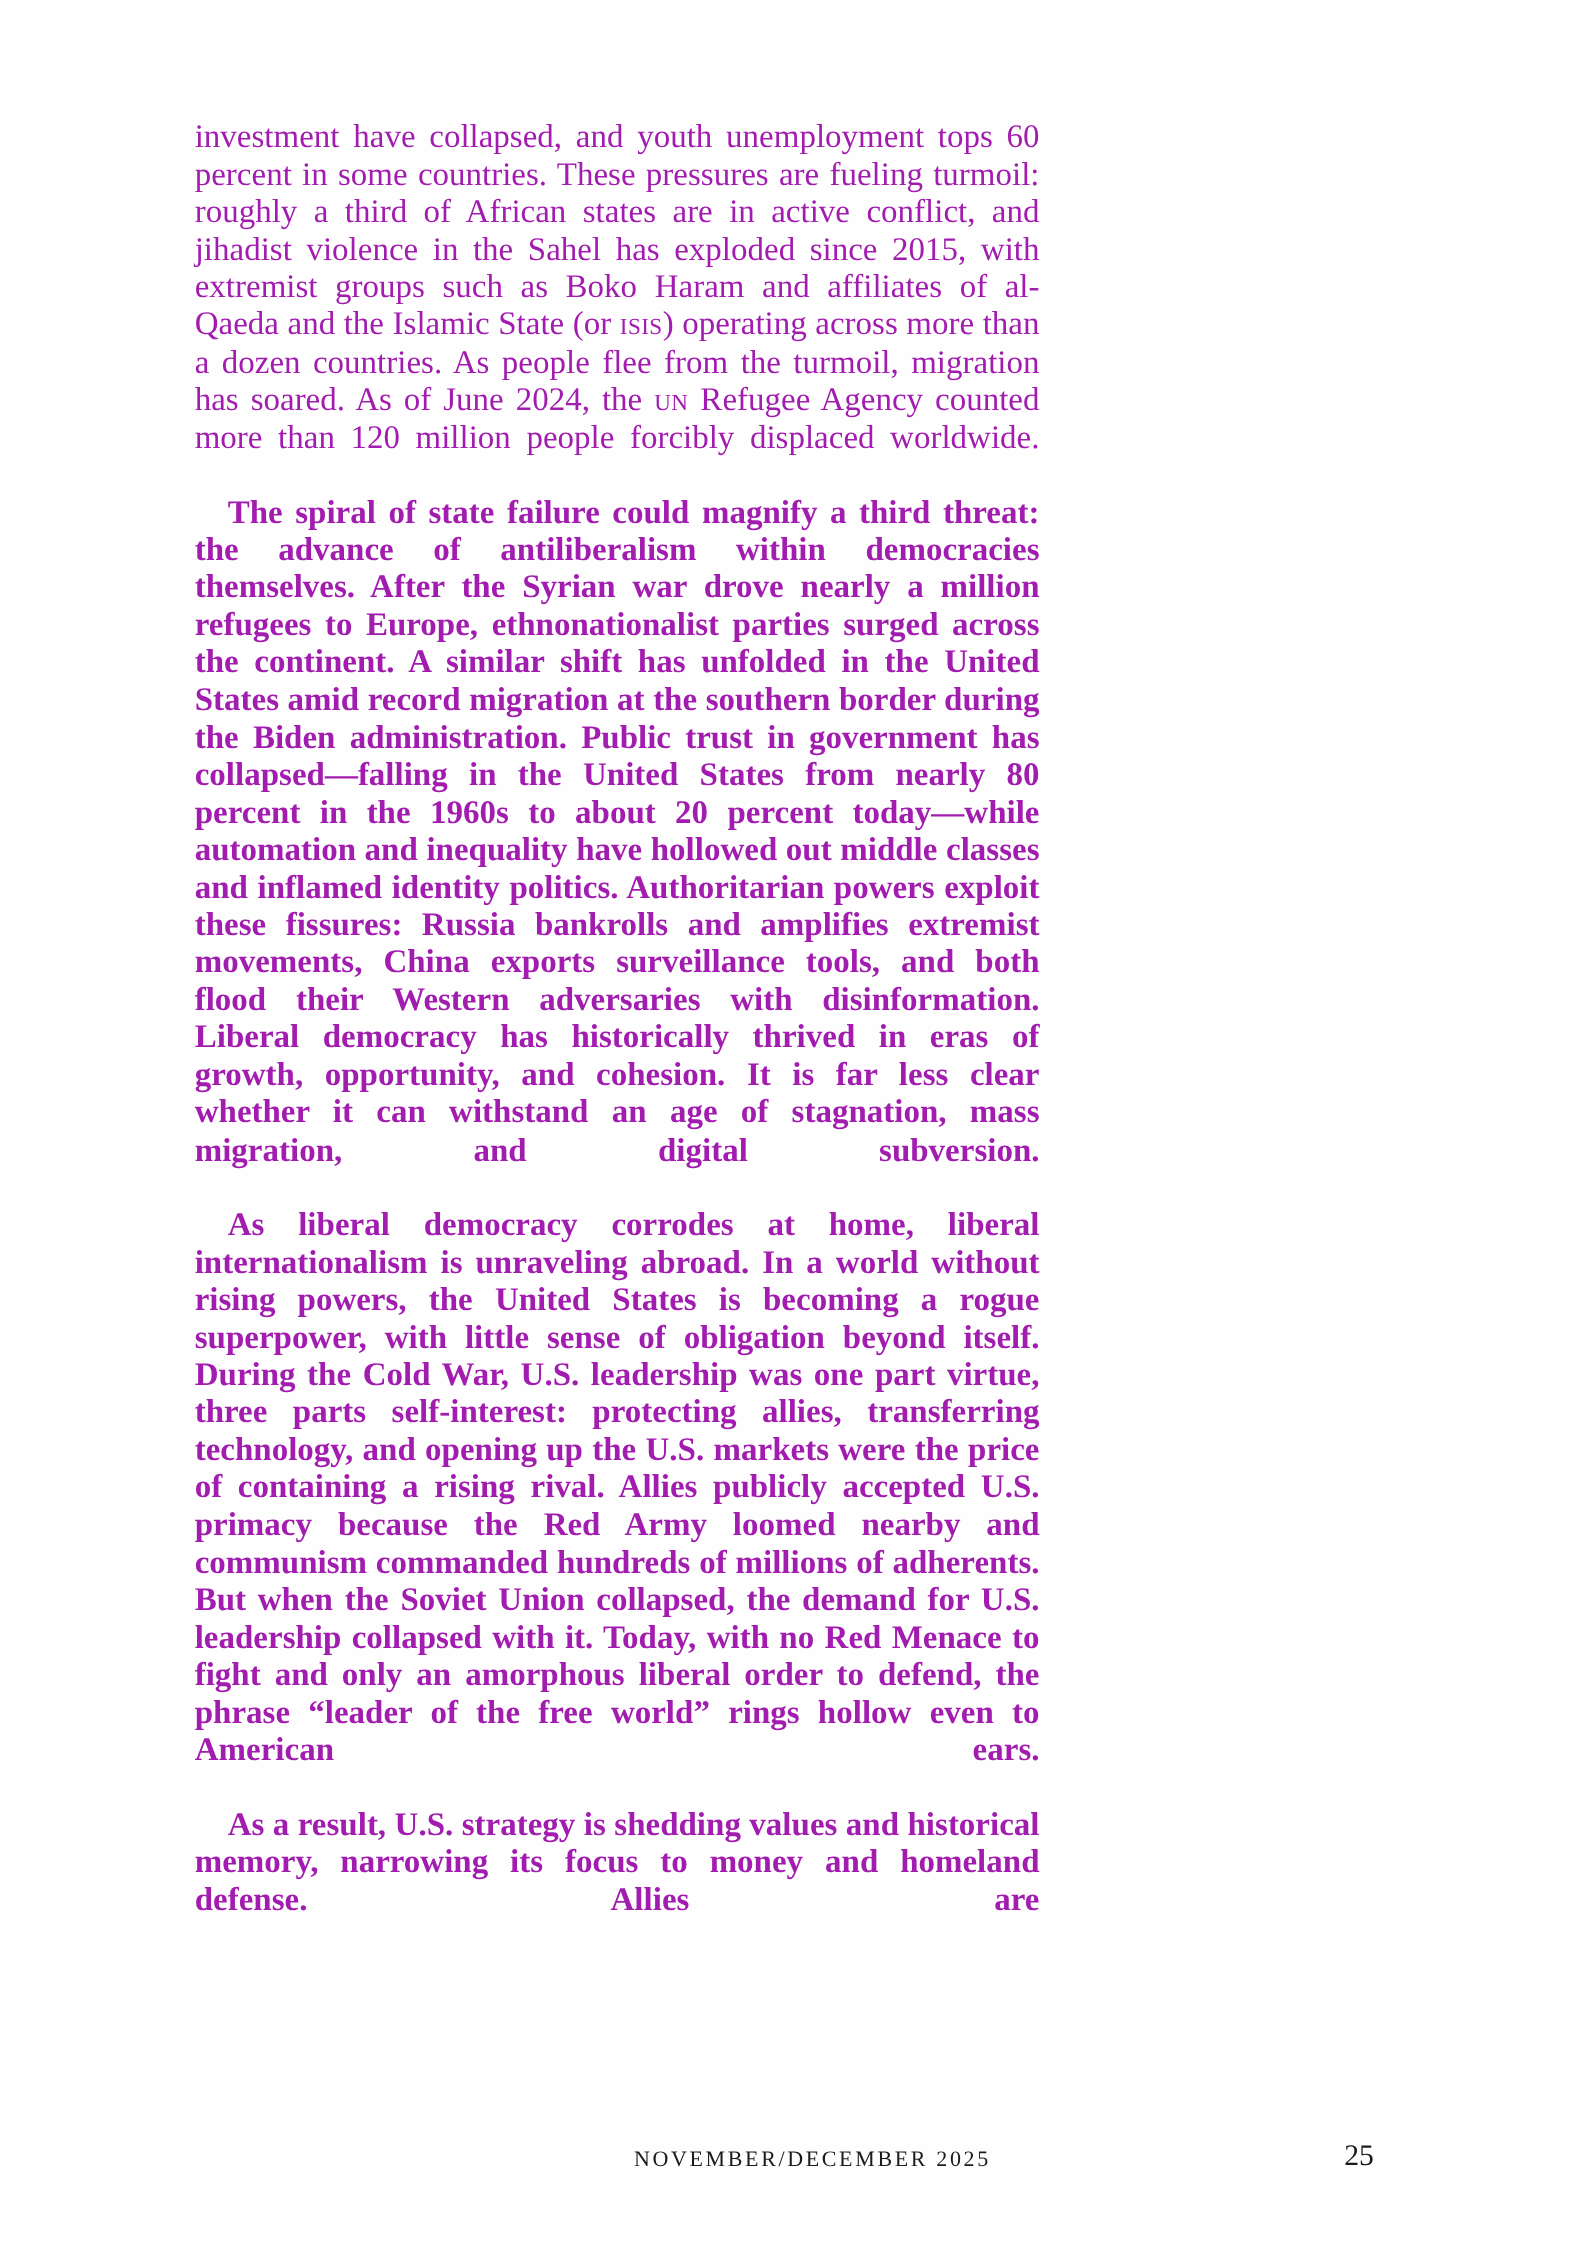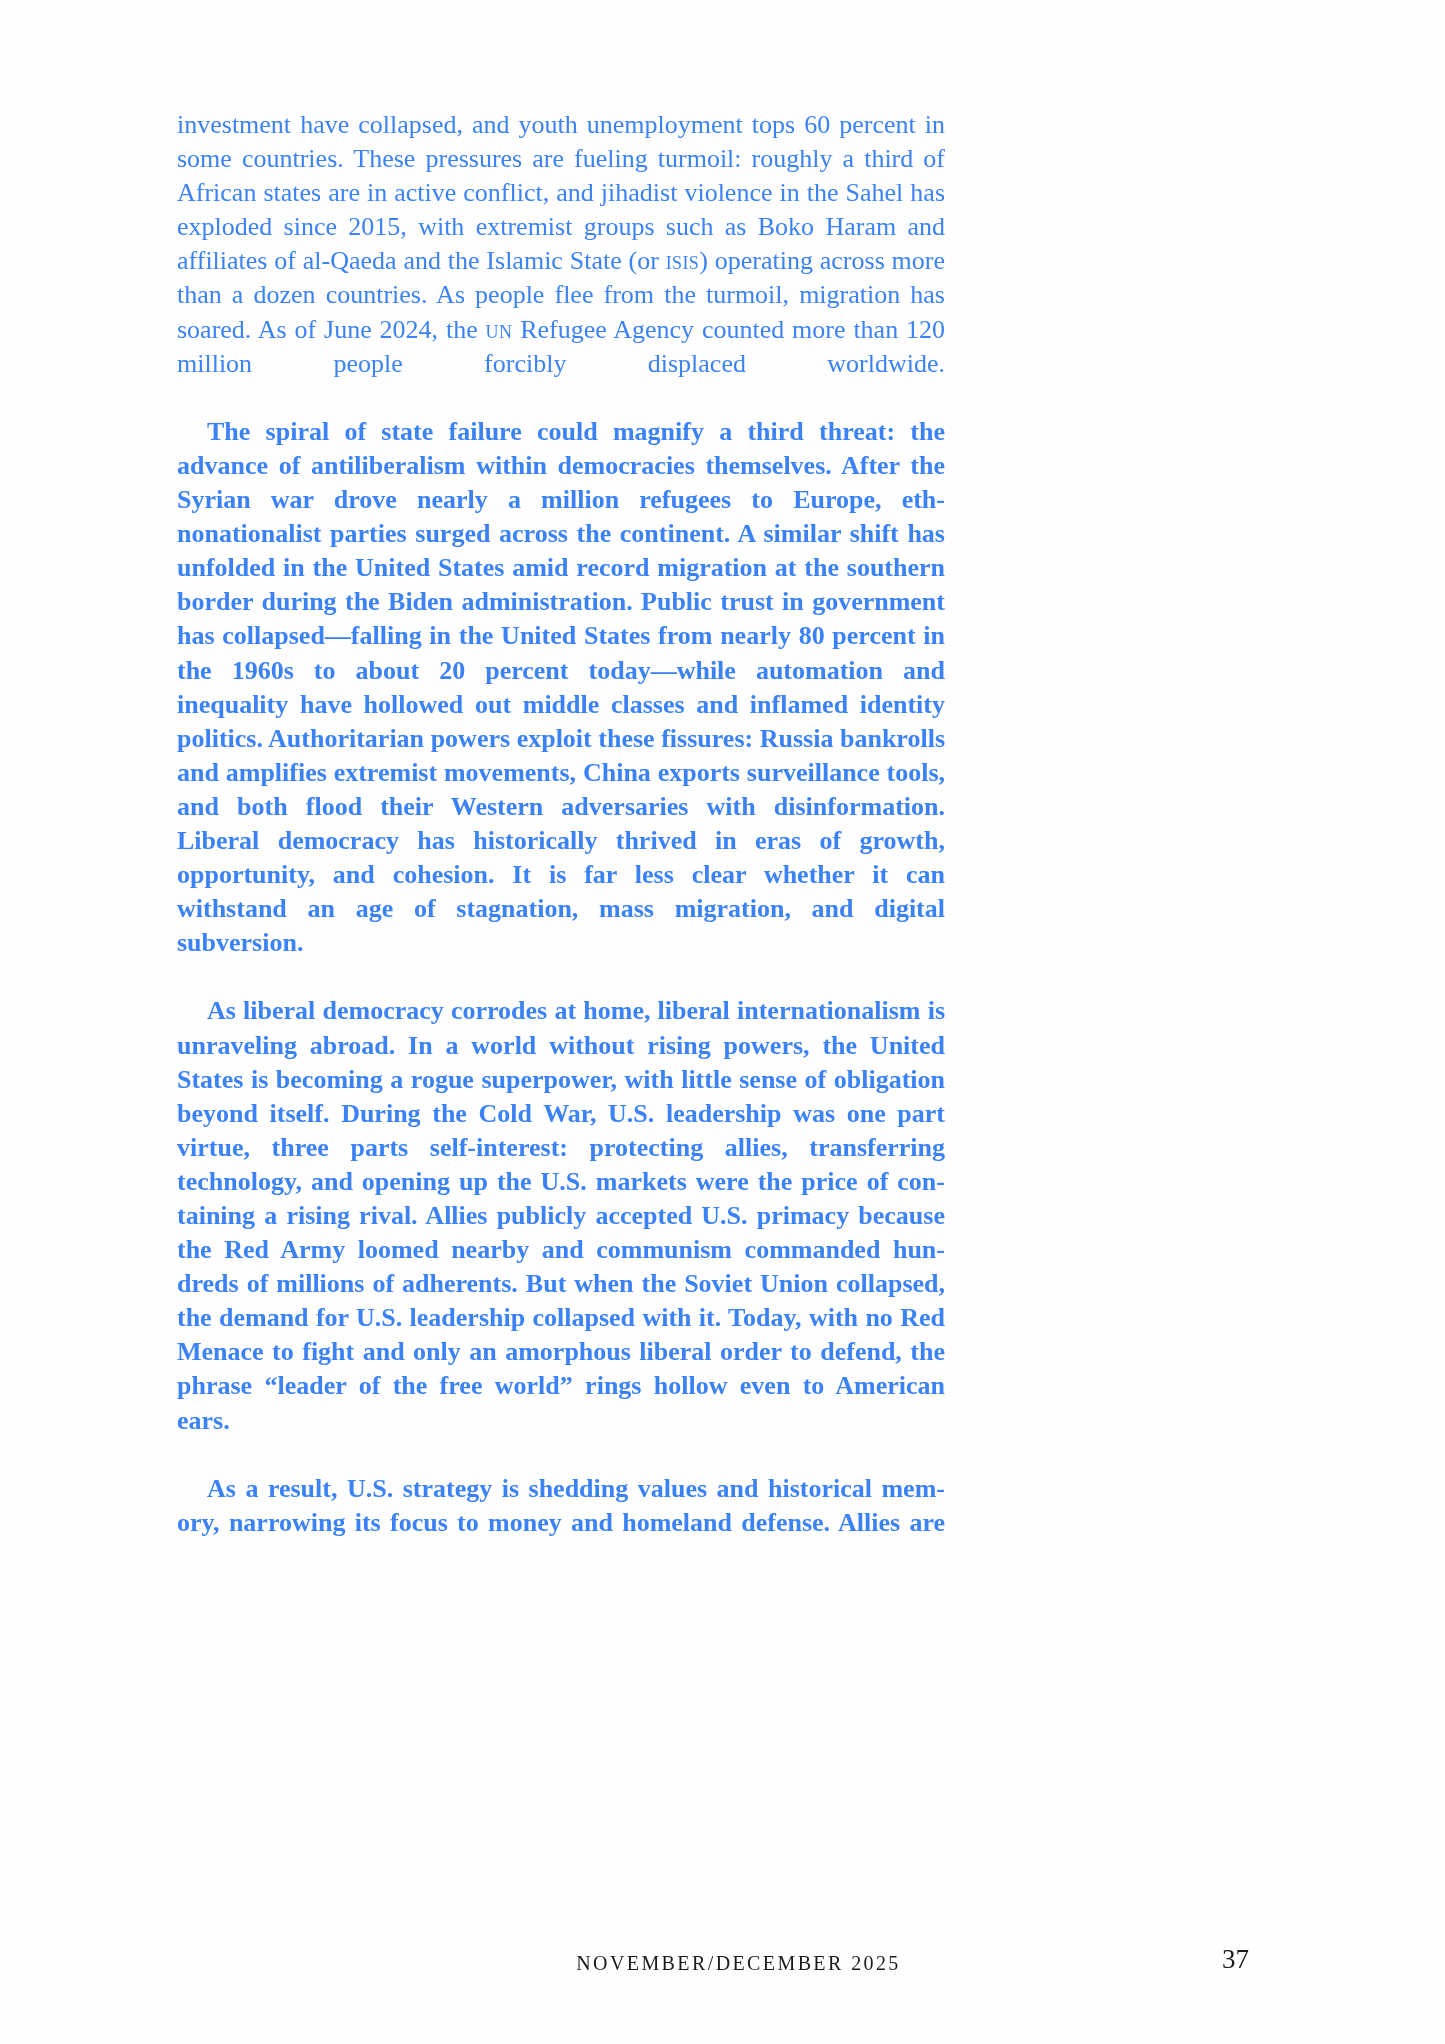--- a/index.html
+++ b/index.html
@@ -34,27 +34,27 @@
   
   .column {
     position: absolute;
     top: 108px;
     left: 177px;
     width: 768px;
   }
 
   .para {
     margin: 0;
-    font-size: 26px;
+    font-size: 30px;
     line-height: 34.1px;
     text-align: justify;
     text-justify: inter-word;
     hyphens: manual;
     -webkit-hyphens: manual;
-    color: #3b82f6;
+    color: #a21caf;
   }
   .para.indent {
     text-indent: 30px;
   }
   .para + .para {
     margin-top: 0;
     font-weight: bold;
   }
 
   
@@ -107,16 +107,16 @@
 
   <div class="column">
     <p class="para">investment have collapsed, and youth unemployment tops 60 per­cent in some countries. These pressures are fueling turmoil: roughly a third of African states are in active conflict, and jihadist violence in the Sahel has exploded since 2015, with extremist groups such as Boko Haram and affiliates of al-Qaeda and the Islamic State (or <span class="smallcaps">isis</span>) operating across more than a dozen countries. As people flee from the turmoil, migration has soared. As of June 2024, the <span class="smallcaps">un</span> Refugee Agency counted more than 120 million people forcibly displaced worldwide.</p>
     <p class="para indent">The spiral of state failure could magnify a third threat: the advance of antiliberalism within democracies themselves. After the Syrian war drove nearly a million refugees to Europe, eth­nonationalist parties surged across the continent. A similar shift has unfolded in the United States amid record migration at the southern border during the Biden administration. Public trust in government has collapsed—falling in the United States from nearly 80 percent in the 1960s to about 20 percent today—while automation and inequality have hollowed out middle classes and inflamed identity politics. Authoritarian powers exploit these fis­sures: Russia bankrolls and amplifies extremist movements, China exports surveillance tools, and both flood their Western adversaries with disinformation. Liberal democracy has historically thrived in eras of growth, opportunity, and cohesion. It is far less clear whether it can withstand an age of stagnation, mass migration, and digital subversion.</p>
     <p class="para indent">As liberal democracy corrodes at home, liberal internationalism is unraveling abroad. In a world without rising powers, the United States is becoming a rogue superpower, with little sense of obliga­tion beyond itself. During the Cold War, U.S. leadership was one part virtue, three parts self-interest: protecting allies, transferring technology, and opening up the U.S. markets were the price of con­taining a rising rival. Allies publicly accepted U.S. primacy because the Red Army loomed nearby and communism commanded hun­dreds of millions of adherents. But when the Soviet Union collapsed, the demand for U.S. leadership collapsed with it. Today, with no Red Menace to fight and only an amorphous liberal order to defend, the phrase “leader of the free world” rings hollow even to American ears.</p>
     <p class="para indent">As a result, U.S. strategy is shedding values and historical mem­ory, narrowing its focus to money and homeland defense. Allies are</p>
   </div>
 
   <div class="footer">
     <div class="footer-issue">November/December 2025</div>
-    <div class="footer-pageno">37</div>
+    <div class="footer-pageno">25</div>
   </div>
 
 </div>
 
 </body></html>

